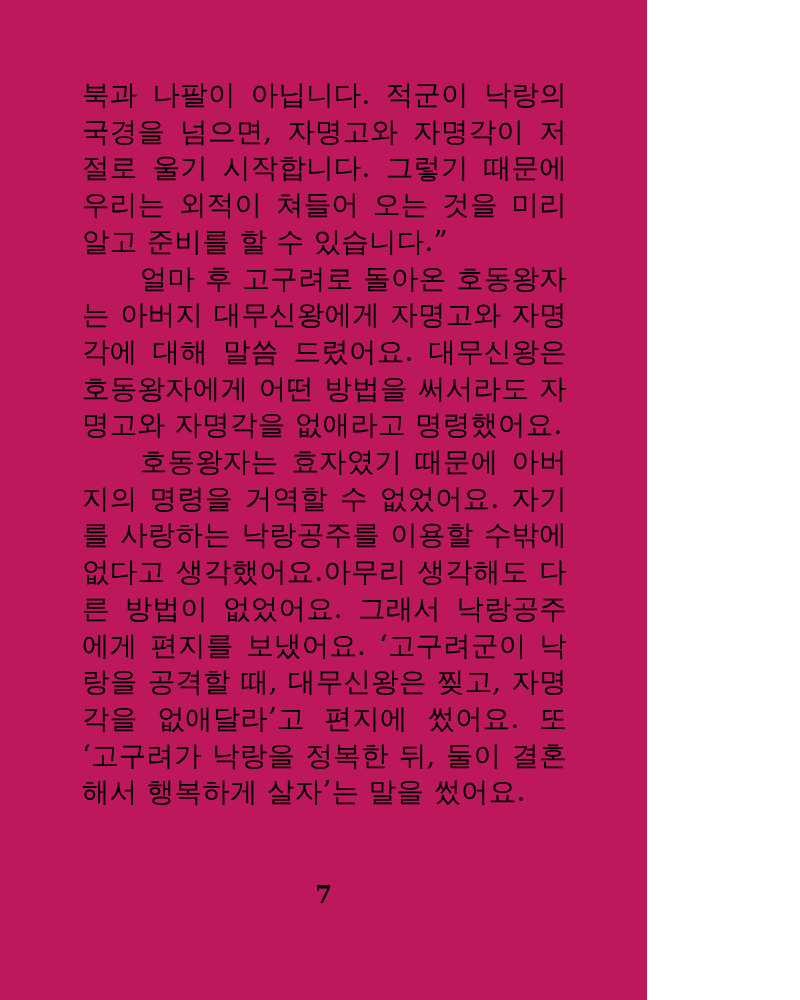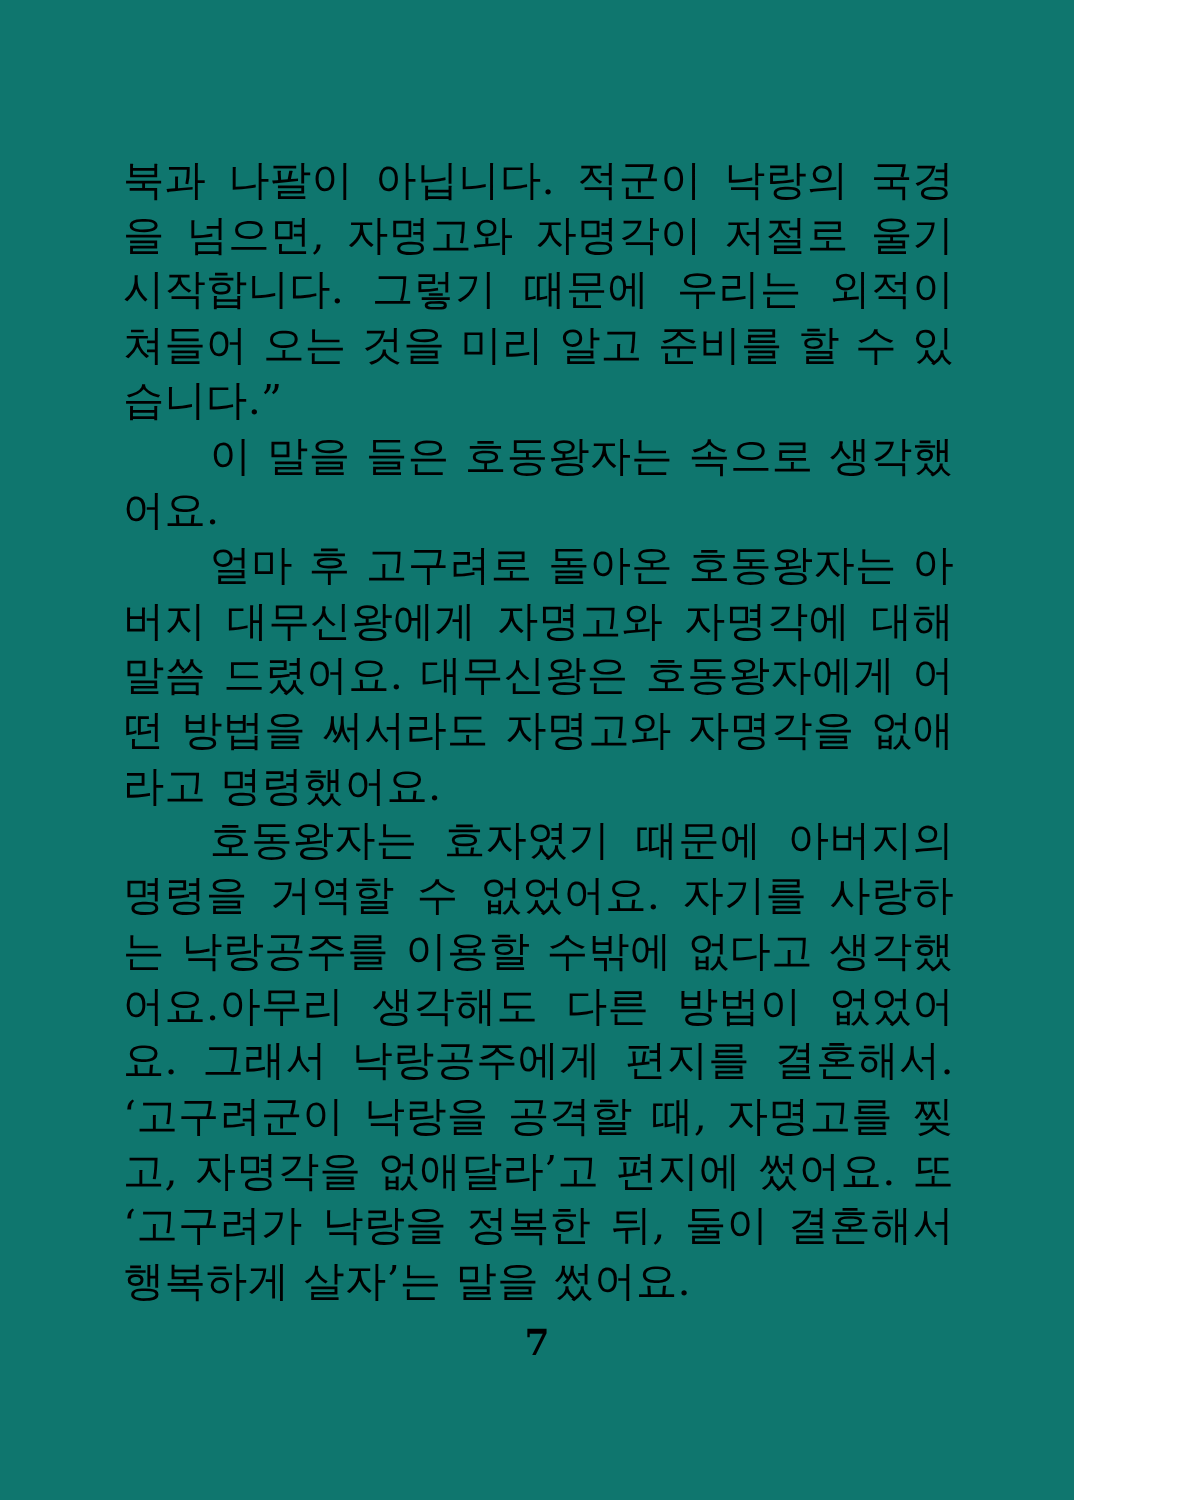--- a/index.html
+++ b/index.html
@@ -9,25 +9,25 @@
   }
   body {
     width: 800px;
     height: 1000px;
     overflow: hidden;
     font-family: "DejaVu Serif", "Liberation Serif", serif;
     color: #000000;
   }
   .page {
     position: relative;
-    width: 716px;
+    width: 647px;
     height: 1000px;
-    background: #0f766e;
+    background: #be185d;
     box-sizing: border-box;
-    padding: 102px 80px 0 82px;
+    padding: 76px 80px 0 82px;
   }
   .body-text {
     font-size: 27.5px;
     line-height: 1.335;
     text-align: justify;
     text-justify: inter-word;
     letter-spacing: 0.2px;
     word-spacing: 0.5px;
   }
   .para {
@@ -51,18 +51,17 @@
     font-weight: bold;
     font-family: "DejaVu Serif", "Liberation Serif", serif;
   }
 </style>
 </head>
 <body>
 
 <div class="page">
   <div class="body-text">
     <p class="para no-indent">북과 나팔이 아닙니다. 적군이 낙랑의 국경을 넘으면, 자명고와 자명각이 저절로 울기 시작합니다. 그렇기 때문에 우리는 외적이 쳐들어 오는 것을 미리 알고 준비를 할 수 있습니다.”</p>
-    <p class="para">이 말을 들은 호동왕자는 속으로 생각했어요.</p>
     <p class="para">얼마 후 고구려로 돌아온 호동왕자는 아버지 대무신왕에게 자명고와 자명각에 대해 말씀 드렸어요. 대무신왕은 호동왕자에게 어떤 방법을 써서라도 자명고와 자명각을 없애라고 명령했어요.</p>
-    <p class="para">호동왕자는 효자였기 때문에 아버지의 명령을 거역할 수 없었어요. 자기를 사랑하는 낙랑공주를 이용할 수밖에 없다고 생각했어요.아무리 생각해도 다른 방법이 없었어요. 그래서 낙랑공주에게 편지를 결혼해서. ‘고구려군이 낙랑을 공격할 때, 자명고를 찢고, 자명각을 없애달라’고 편지에 썼어요. 또 ‘고구려가 낙랑을 정복한 뒤, 둘이 결혼해서 행복하게 살자’는 말을 썼어요.</p>
+    <p class="para">호동왕자는 효자였기 때문에 아버지의 명령을 거역할 수 없었어요. 자기를 사랑하는 낙랑공주를 이용할 수밖에 없다고 생각했어요.아무리 생각해도 다른 방법이 없었어요. 그래서 낙랑공주에게 편지를 보냈어요. ‘고구려군이 낙랑을 공격할 때, 대무신왕은 찢고, 자명각을 없애달라’고 편지에 썼어요. 또 ‘고구려가 낙랑을 정복한 뒤, 둘이 결혼해서 행복하게 살자’는 말을 썼어요.</p>
   </div>
   <div class="page-number">7</div>
 </div>
 
 </body></html>

